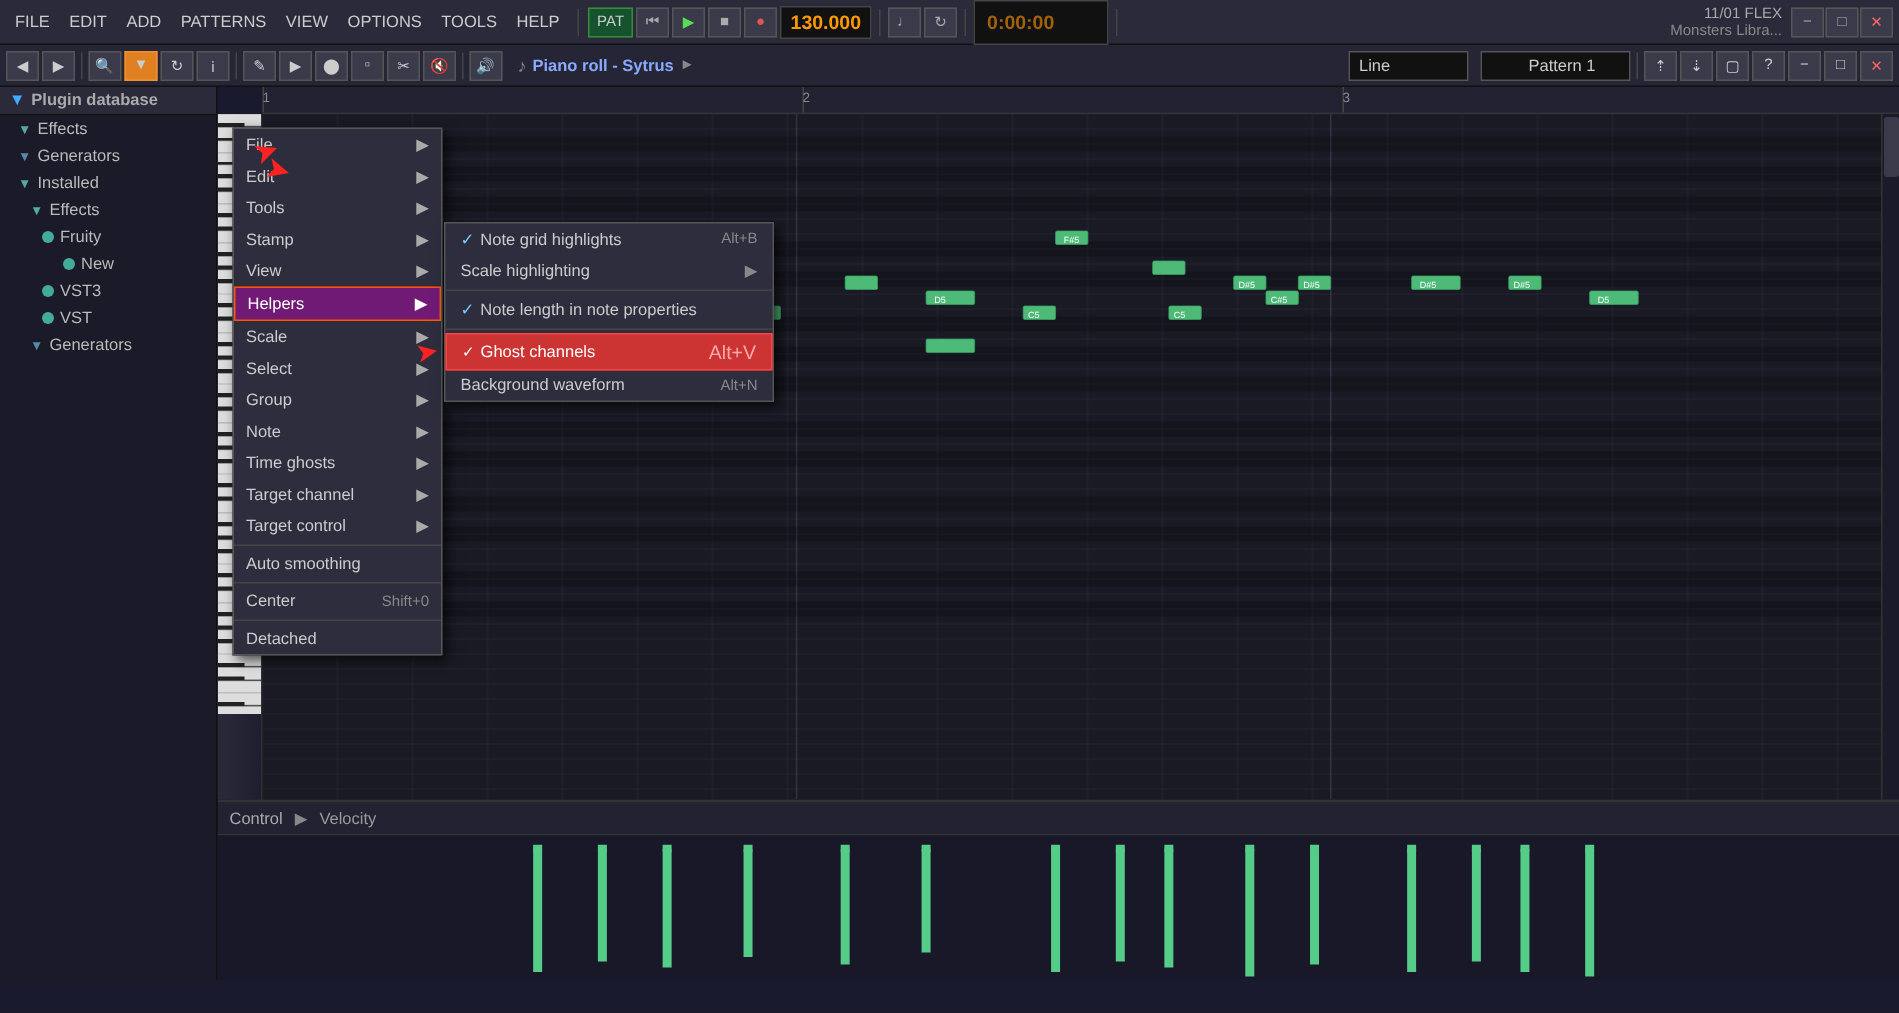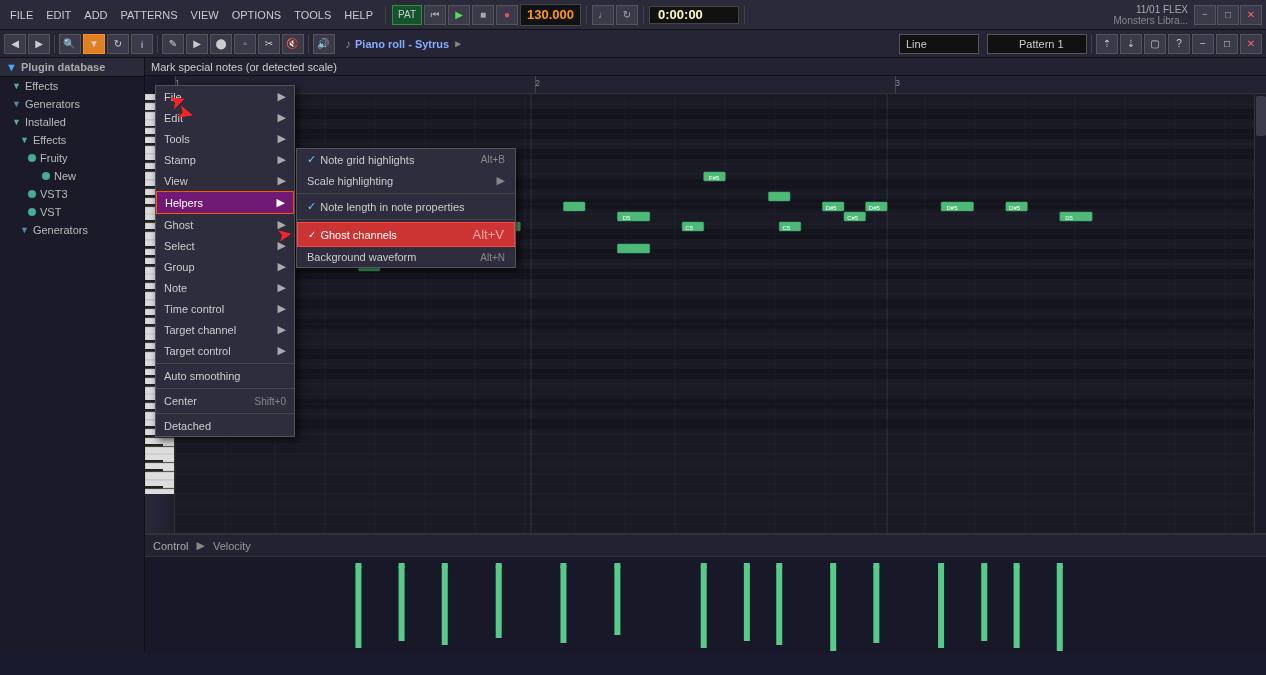--- a/index.html
+++ b/index.html
@@ -65,25 +65,25 @@
       font-size: 13px;
       font-weight: bold;
       padding: 1px 6px;
       height: 22px;
       display: flex;
       align-items: center;
     }
     .time-display {
       background: #111;
       border: 1px solid #444;
-      color: #fef9c3;
+      color: #a16207;
       font-size: 13px;
       font-weight: bold;
       padding: 1px 8px;
-      height: 18px;
+      height: 30px;
       display: flex;
       align-items: center;
       min-width: 90px;
     }
 
     
     #second-toolbar {
       width: 100%;
       height: 28px;
       background: #252535;
@@ -457,23 +457,20 @@
       <span>VST</span>
     </div>
     <div class="sidebar-item sidebar-sub">
       <span style="color:#58a;font-size:9px;">▼</span>
       <span>Generators</span>
     </div>
   </div>
 
   <div id="piano-roll-area">
 
-    <div style="position:relative;height:18px;background:#222232;border-bottom:1px solid #111;display:flex;align-items:center;padding:0 6px;">
-      <span style="color:#ccc;font-size:11px;">Mark special notes (or detected scale)</span>
-    </div>
 
     <div id="timeline-ruler" style="position:relative;height:18px;background:#222232;border-bottom:1px solid #333;margin-left:30px;">
       <div class="ruler-line" style="left:0;"></div>
       <span class="ruler-mark" style="left:0px;">1</span>
       <div class="ruler-line" style="left:33%;"></div>
       <span class="ruler-mark" style="left:33%;">2</span>
       <div class="ruler-line" style="left:66%;"></div>
       <span class="ruler-mark" style="left:66%;">3</span>
     </div>
 
@@ -736,37 +733,37 @@
     </div>
     <div class="cm-item">
       <span>View</span>
       <span class="arrow">▶</span>
     </div>
     <div class="cm-item helpers-highlighted" style="background:#701a75;color:#fff;border:1px solid #ff5500;">
       <span>Helpers</span>
       <span class="arrow" style="color:#fff;">▶</span>
     </div>
     <div class="cm-item">
-      <span>Ghost</span>
+      <span>Scale</span>
       <span class="arrow">▶</span>
     </div>
     <div class="cm-item">
       <span>Select</span>
       <span class="arrow">▶</span>
     </div>
     <div class="cm-item">
       <span>Group</span>
       <span class="arrow">▶</span>
     </div>
     <div class="cm-item">
       <span>Note</span>
       <span class="arrow">▶</span>
     </div>
     <div class="cm-item">
-      <span>Time control</span>
+      <span>Time ghosts</span>
       <span class="arrow">▶</span>
     </div>
     <div class="cm-item">
       <span>Target channel</span>
       <span class="arrow">▶</span>
     </div>
     <div class="cm-item">
       <span>Target control</span>
       <span class="arrow">▶</span>
     </div>

